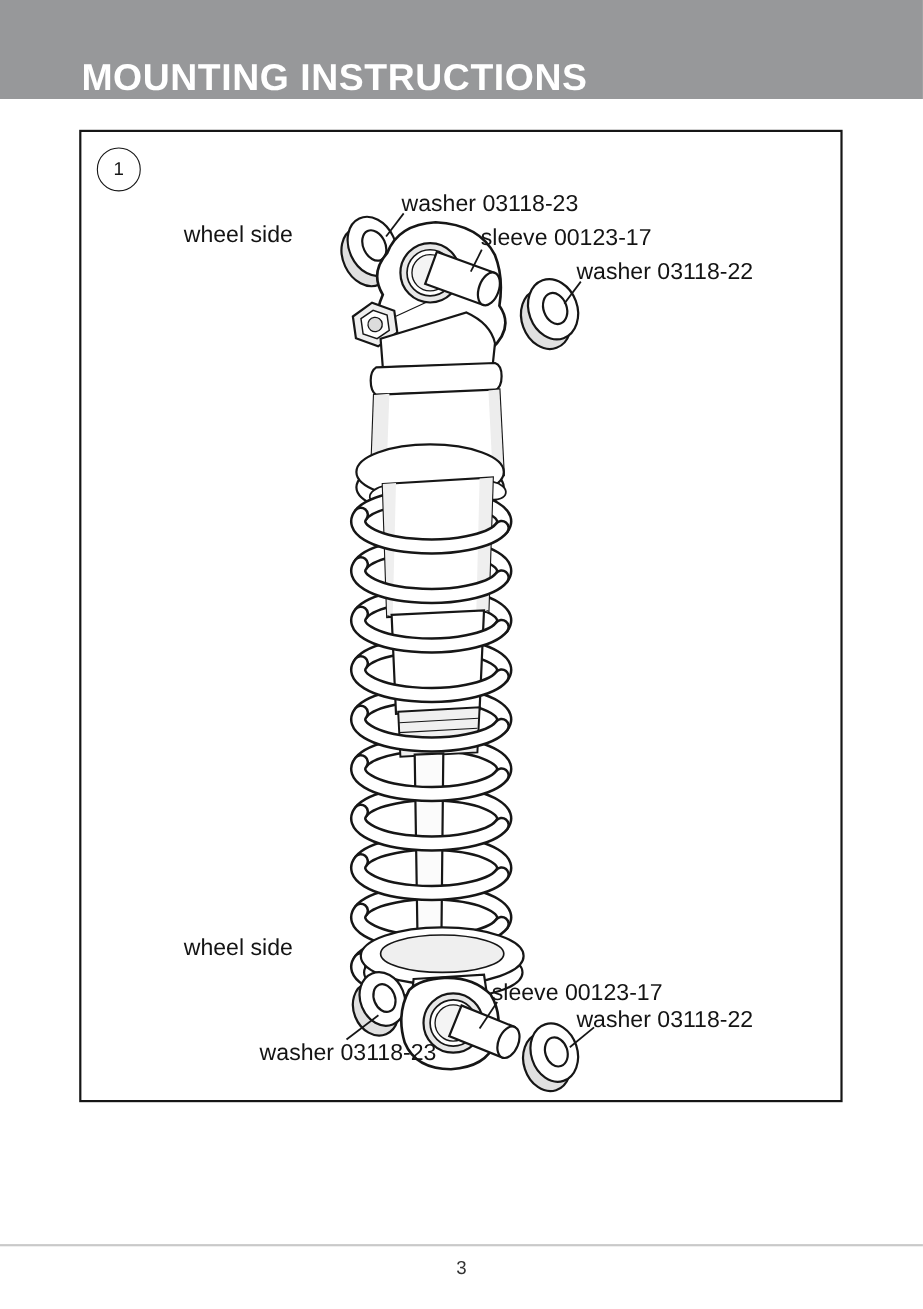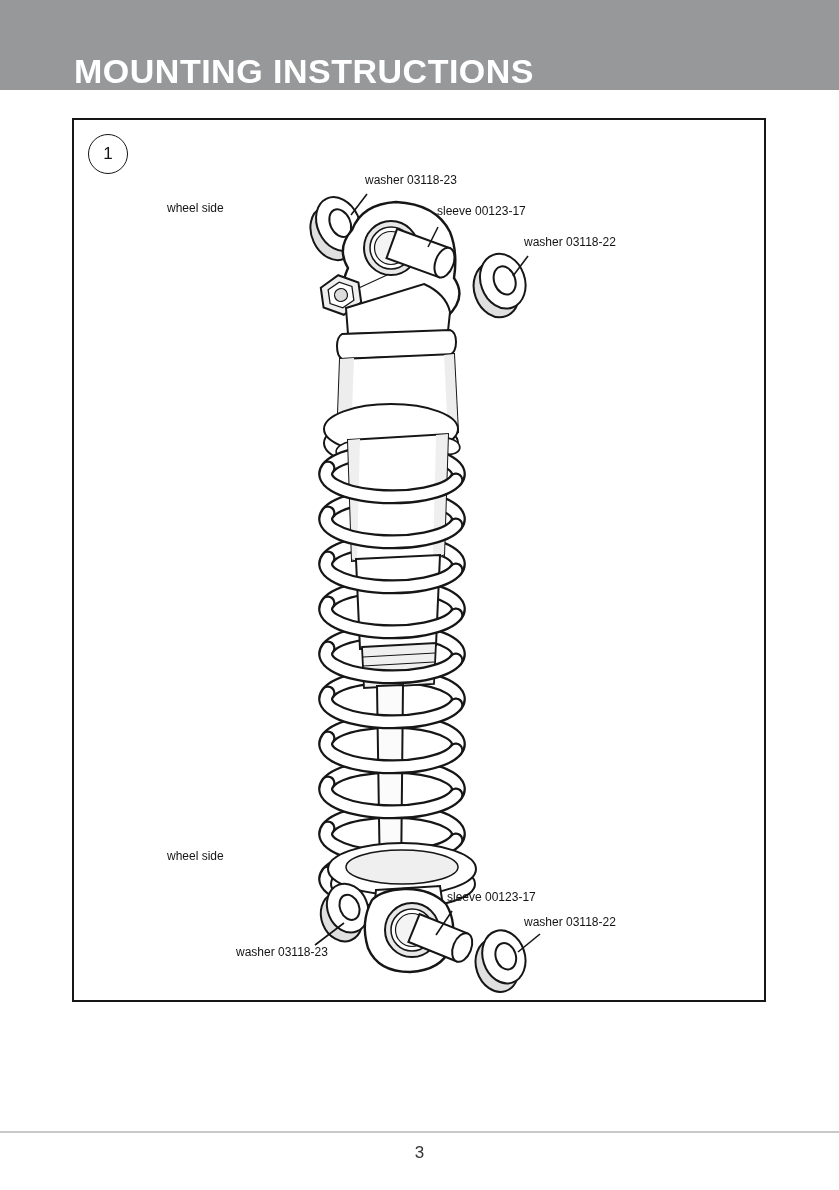--- a/index.html
+++ b/index.html
@@ -26,21 +26,21 @@
   .step-circle{
     position:absolute;left:88px;top:134px;width:38px;height:38px;
     border:1.7px solid #161616;border-radius:50%;
     display:flex;align-items:center;justify-content:center;
     font-size:17px;color:#161616;background:#fff;z-index:3;
   }
   svg.illustration{
     position:absolute;left:0;top:0;width:839px;height:1190px;z-index:1;
   }
   .lbl{
-    position:absolute;font-size:12px;color:#141414;
+    position:absolute;font-size:21px;color:#141414;
     white-space:nowrap;z-index:2;line-height:1.15;
   }
   .lbl-top-washer{left:365px;top:174px;}
   .lbl-top-wheel-side{left:167px;top:202px;}
   .lbl-top-sleeve{left:437px;top:205px;}
   .lbl-top-washer-right{left:524px;top:236px;}
   .lbl-bottom-wheel-side{left:167px;top:850px;}
   .lbl-bottom-sleeve{left:447px;top:891px;}
   .lbl-bottom-washer-right{left:524px;top:916px;}
   .lbl-bottom-washer{left:236px;top:946px;}

